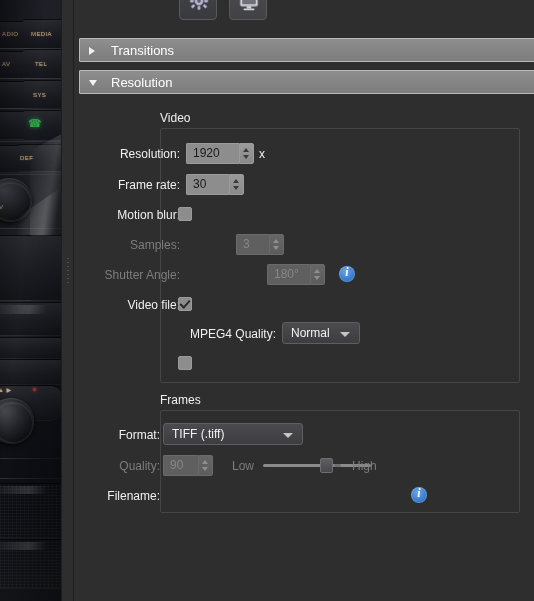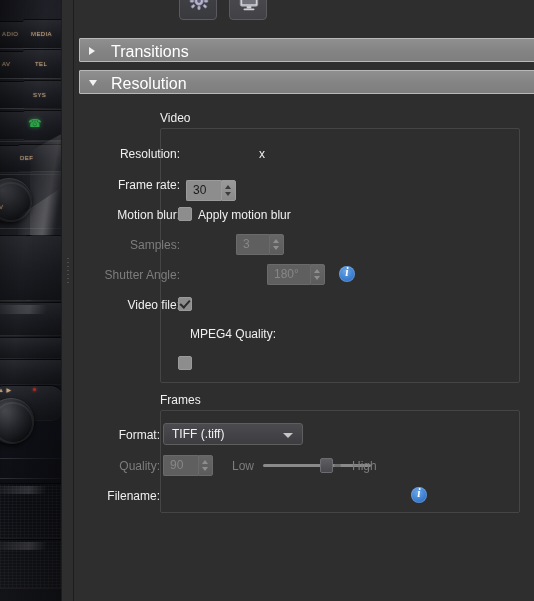--- a/index.html
+++ b/index.html
@@ -156,21 +156,21 @@
   }
   .tri-down {
     border-top: 6px solid #f2f2f2;
     border-left: 4px solid transparent;
     border-right: 4px solid transparent;
     margin-top: 1px;
   }
   .section-hdr .sh-label {
     position: absolute;
     left: 31px; top: 4px;
-    font-size: 16px;
+    font-size: 13px;
     color: #ffffff;
     font-weight: normal;
   }
   #hdr-transitions { top: 38px; }
   #hdr-animation { top: 70px; }
 
   
   .group-title {
     position: absolute;
     font-size: 12px;
@@ -470,34 +470,40 @@
 
   <div class="section-hdr" id="hdr-animation">
     <span class="tri tri-down"></span>
     <span class="sh-label">Resolution</span>
   </div>
 
   <div class="group-title" id="grp-video-title">Video</div>
   <div class="group-box" id="grp-video-box"></div>
 
   <div class="fld-label" style="left:16px; top:147px; width:90px;">Resolution:</div>
+  <div class="spin" style="left:112px; top:143px; width:68px;">
+    <div class="spin-text">1920</div>
+    <div class="spin-btns">
+      <span class="up"></span>
+      <span class="dn"></span>
+    </div>
+  </div>
   <div class="plain-text" style="left:185px; top:147px;">x</div>
 
   <div class="fld-label" style="left:16px; top:178px; width:90px;">Frame rate:</div>
-  <div class="spin" style="left:112px; top:174px; width:50px;margin-top:6px;">
+  <div class="spin" style="left:112px; top:174px; width:58px;">
     <div class="spin-text">30</div>
     <div class="spin-btns">
       <span class="up"></span>
       <span class="dn"></span>
     </div>
   </div>
 
   <div class="fld-label" style="left:16px; top:208px; width:90px;">Motion blur:</div>
   <div class="cbox" style="left:104px; top:207px;"></div>
-  <div class="plain-text" style="left:124px; top:208px;">Apply motion blur</div>
 
   <div class="fld-label dim" style="left:40px; top:238px; width:66px;">Samples:</div>
   <div class="spin dim" style="left:162px; top:234px; width:48px;">
     <div class="spin-text">3</div>
     <div class="spin-btns">
       <span class="up"></span>
       <span class="dn"></span>
     </div>
   </div>
 
@@ -508,20 +514,24 @@
       <span class="up"></span>
       <span class="dn"></span>
     </div>
   </div>
   <div class="info-ico" style="left:265px; top:266px;"></div>
 
   <div class="fld-label" style="left:16px; top:298px; width:90px;">Video file:</div>
   <div class="cbox checked" style="left:104px; top:297px;"></div>
 
   <div class="fld-label" style="left:16px; top:327px; width:186px;">MPEG4 Quality:</div>
+  <div class="combo" style="left:208px; top:322px; width:78px;">
+    <span class="cb-label">Normal</span>
+    <span class="cb-arrow"></span>
+  </div>
 
   <div class="cbox" style="left:104px; top:356px;"></div>
 
   <div class="group-title" id="grp-frames-title">Frames</div>
   <div class="group-box" id="grp-frames-box"></div>
 
   <div class="fld-label" style="left:16px; top:428px; width:70px;">Format:</div>
   <div class="combo" style="left:89px; top:423px; width:140px;">
     <span class="cb-label">TIFF (.tiff)</span>
     <span class="cb-arrow"></span>

